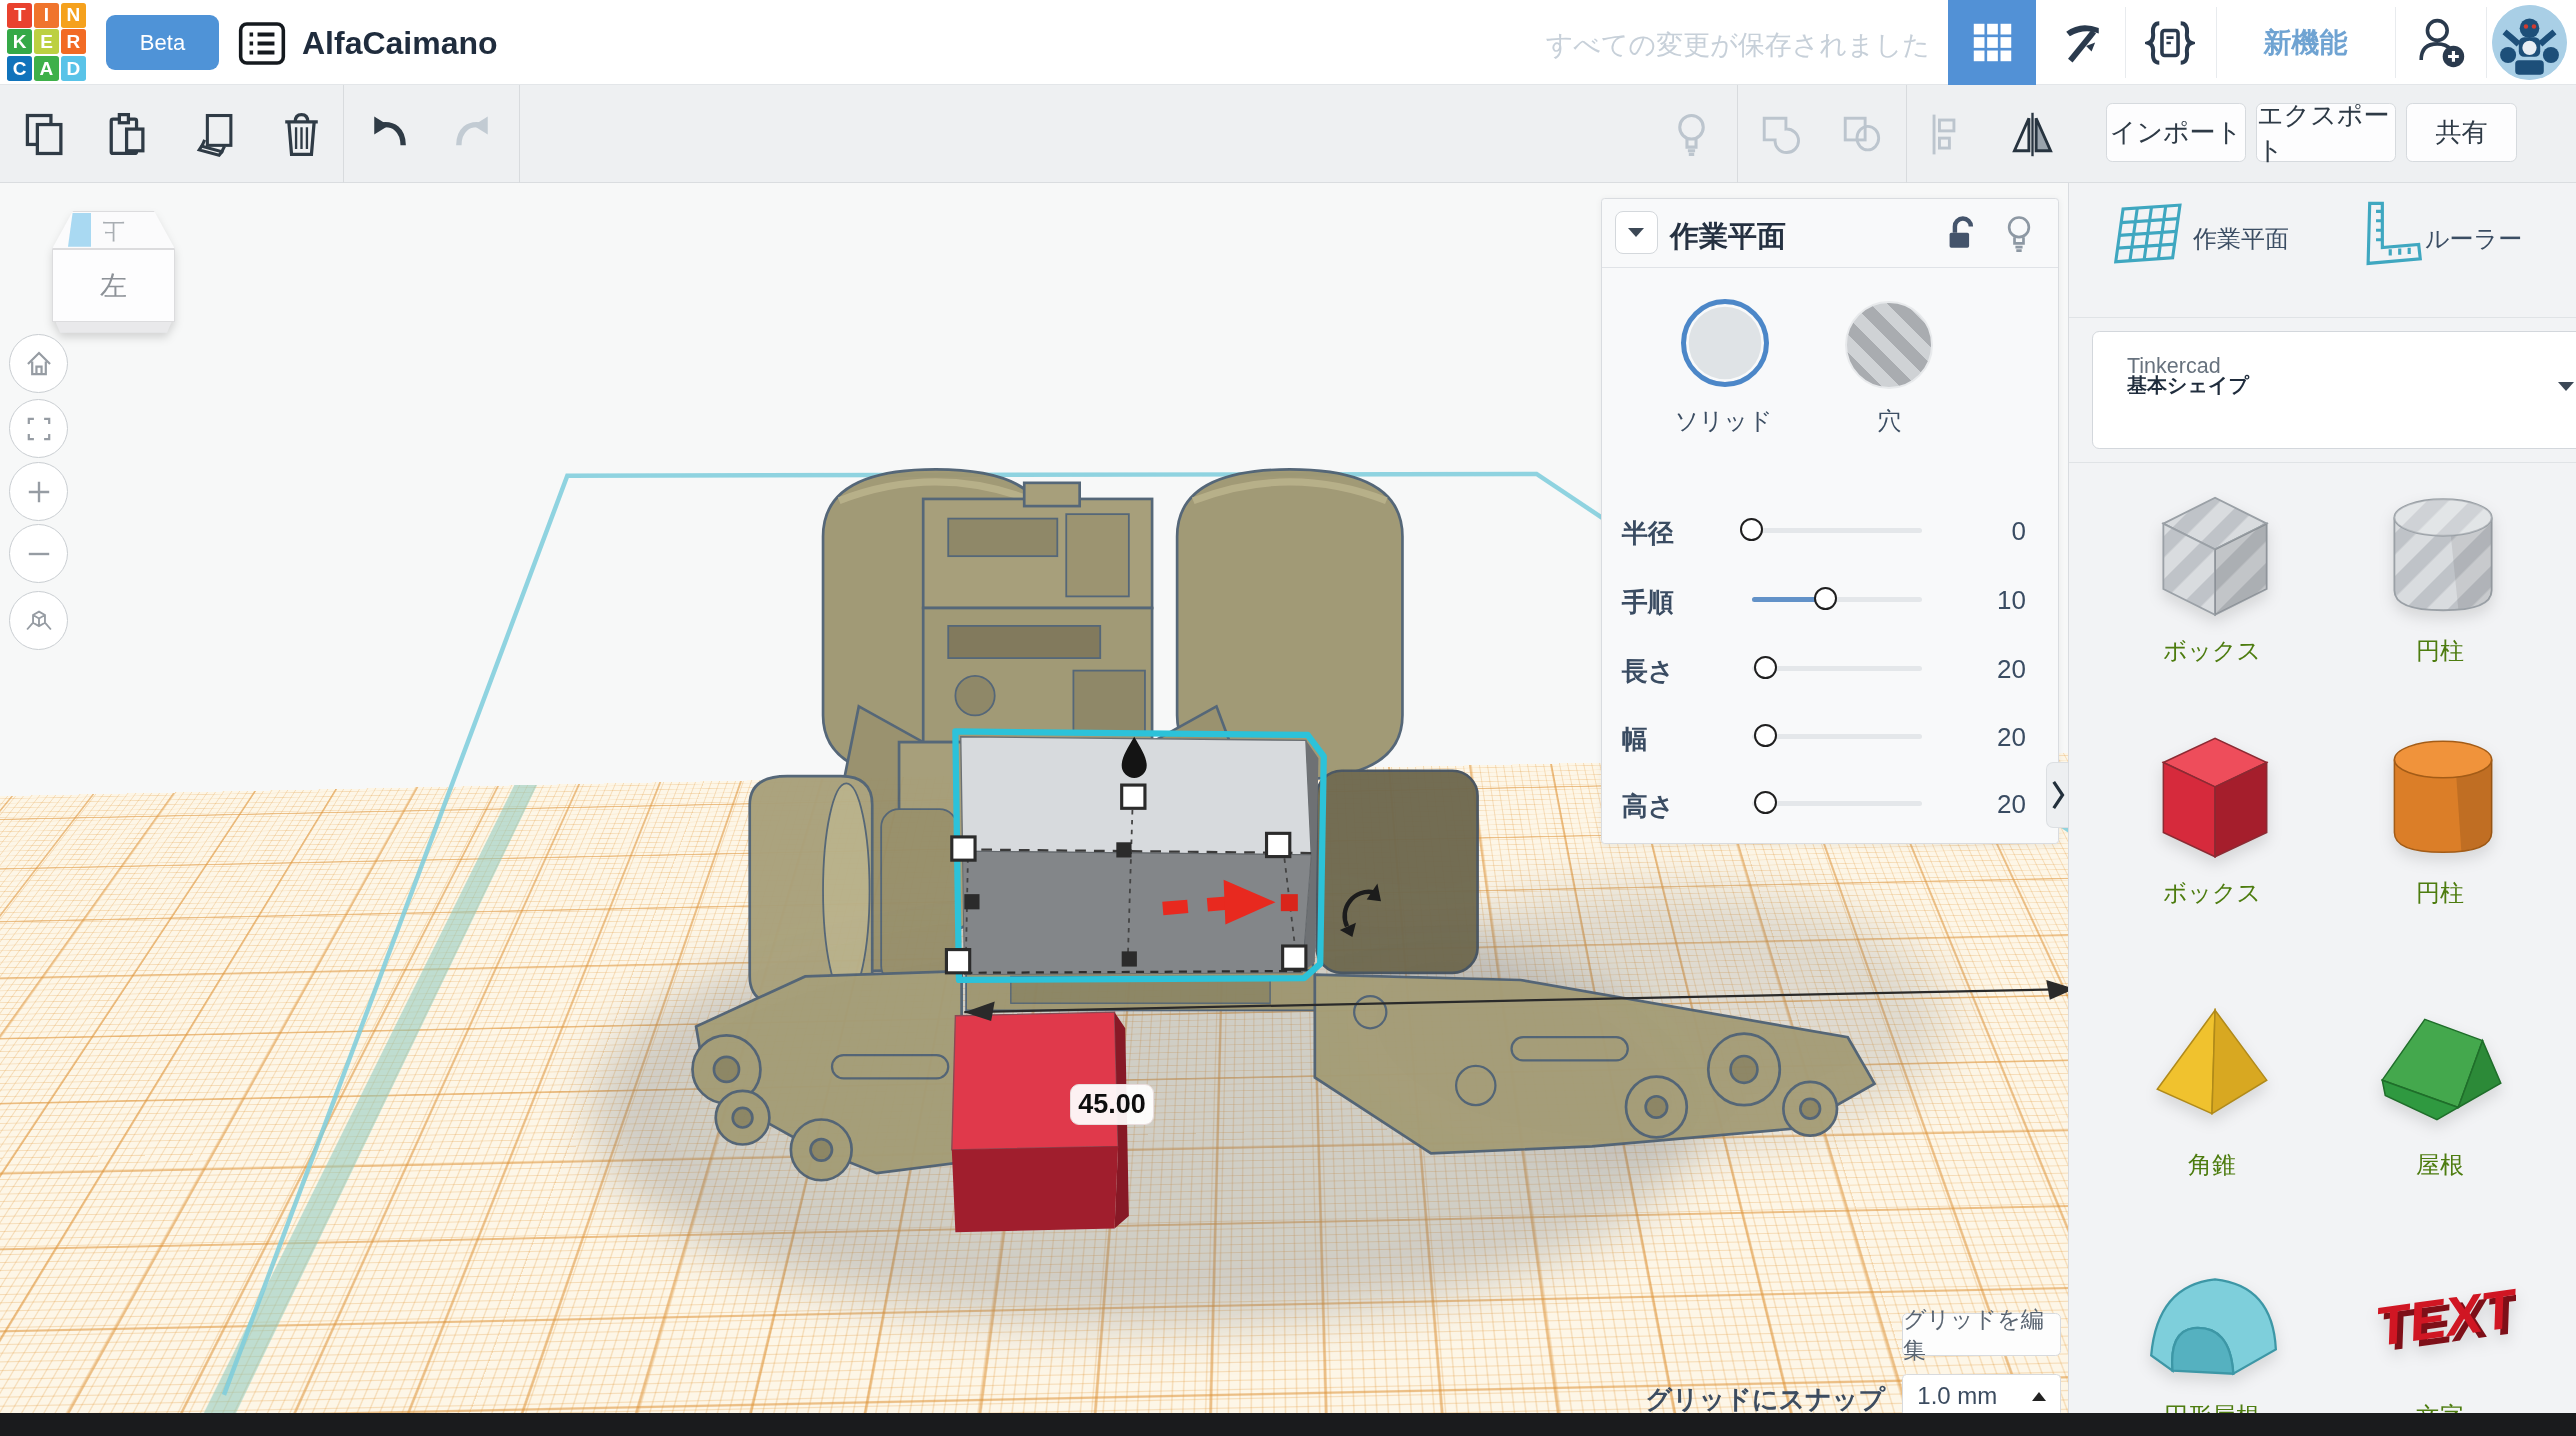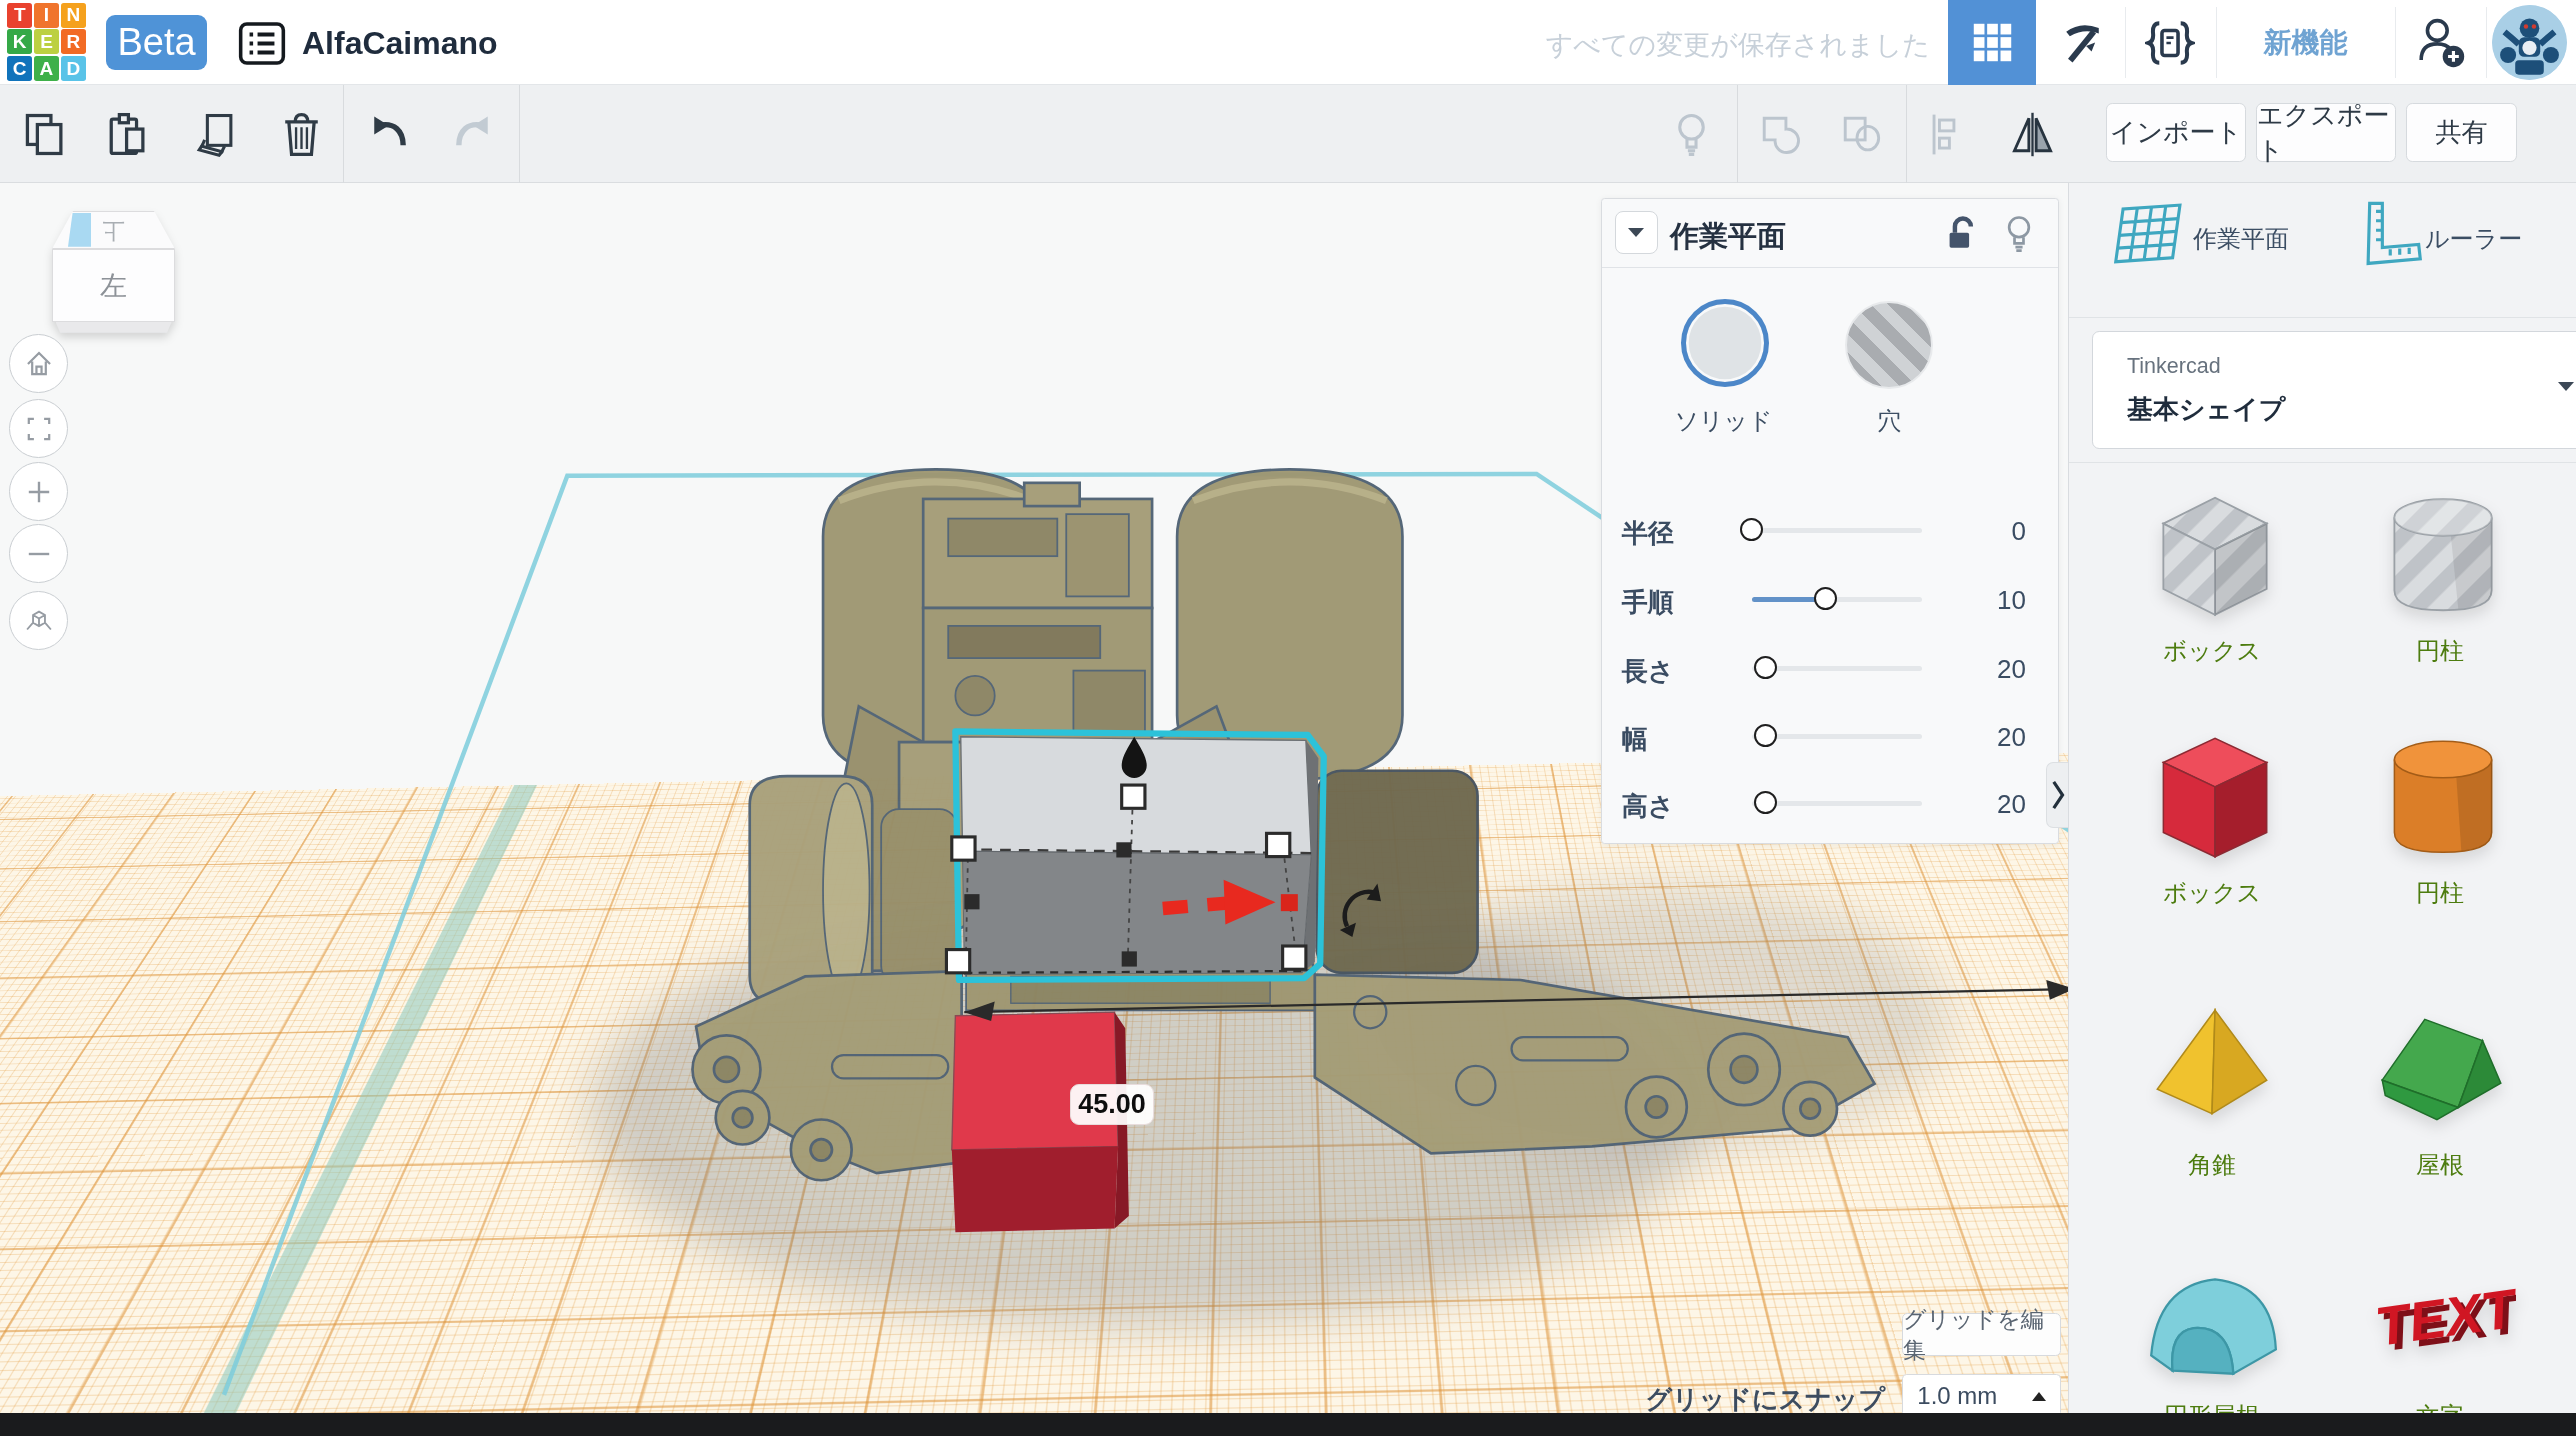--- a/index.html
+++ b/index.html
@@ -4,21 +4,21 @@
 <style>
   * { margin:0; padding:0; box-sizing:border-box; }
   html,body { width:2576px; height:1436px; overflow:hidden; }
   body { font-family:"Liberation Sans","DejaVu Sans",sans-serif; background:#f7f8f8; }
   #app { position:relative; width:2576px; height:1436px; overflow:hidden; background:#f7f8f8; }
 
   
   #topbar { position:absolute; left:0; top:0; width:2576px; height:85px; background:#ffffff; border-bottom:0.9px solid #e3e6e9; z-index:40; }
   #logo { position:absolute; left:7.2px; top:2.7px; width:81px; height:81px; display:grid; grid-template-columns:repeat(3,25px); grid-template-rows:repeat(3,25px); gap:1.8px; }
   #logo .tile { color:#fff; font-weight:bold; font-size:19px; display:flex; align-items:center; justify-content:center; border-radius:2.7px; }
-  .beta-badge { position:absolute; left:106px; top:15px; width:101px; height:55px; background:#4f93d7; color:#fff; border-radius:9px; font-size:38px; display:flex; align-items:center; justify-content:center; }
+  .beta-badge { position:absolute; left:106px; top:15px; width:113px; height:55px; background:#4f93d7; color:#fff; border-radius:9px; font-size:22px; display:flex; align-items:center; justify-content:center; }
   .doc-icon { position:absolute; left:238px; top:20.6px; width:48px; height:45px; }
   #doc-title { position:absolute; left:302px; top:25px; font-size:32px; font-weight:bold; color:#1f2c3d; }
   #save-status { position:absolute; right:646px; top:27px; font-size:27px; color:#c7d0d9; }
   .tb-iconbtn { position:absolute; top:0; height:85px; display:flex; align-items:center; justify-content:center; }
   #grid-app-btn { left:1948px; width:88px; background:#5291d6; }
   #pickaxe-btn { left:2041px; width:82px; }
   #codeblocks-btn { left:2126px; width:88px; }
   #whats-new { position:absolute; left:2217px; top:0; width:177px; height:85px; display:flex; align-items:center; justify-content:center; font-size:28px; font-weight:bold; color:#6fa3d2; }
   #invite-btn { left:2396px; width:88px; }
   .hdr-sep { position:absolute; top:7.2px; width:0.9px; height:71px; background:#e8ebee; }
@@ -85,21 +85,21 @@
   #collapse-tab { position:absolute; left:2046px; top:762px; width:23px; height:66px; background:#edeff1; border:0.9px solid #dcdfe2; border-right:none; border-radius:7.2px 0 0 7.2px; display:flex; align-items:center; justify-content:center; z-index:25; }
 
   
   #sidebar { position:absolute; left:2068px; top:183px; width:508px; height:1230px; background:#f2f3f5; border-left:0.9px solid #d9dce0; z-index:30; }
   .side-tool { position:absolute; top:10.7px; width:197px; display:flex; align-items:center; }
   .side-tool svg { width:79px; height:82px; }
   .side-tool .lbl { margin-top:9px; font-size:24px; color:#3b4d63; }
   #side-hr1 { position:absolute; left:0; top:134px; width:100%; height:0.9px; background:#e0e3e6; }
   #collection { position:absolute; left:23px; top:148px; width:508px; height:118px; background:#fff; border:0.9px solid #d3d7dc; border-radius:7.2px; }
   #collection .brand { position:absolute; left:34px; top:21.5px; font-size:21.5px; color:#67727e; }
-  #collection .name { position:absolute; left:34px; top:60px; font-size:26px; font-weight:bold; color:#1f2c3c; }
+  #collection .name { position:absolute; left:34px; top:40px; font-size:20px; font-weight:bold; color:#1f2c3c; }
   #collection .caret-down { position:absolute; right:25px; top:50px; }
   #side-hr2 { position:absolute; left:0; top:279px; width:100%; height:0.9px; background:#e0e3e6; }
   .shape-cell { position:absolute; width:206px; display:flex; flex-direction:column; align-items:center; }
   .shape-cell svg { width:152px; height:152px; filter:drop-shadow(0 7.2px 7.2px rgba(0,0,0,.12)); }
   .shape-cell .lbl { margin-top:5.4px; font-size:24px; color:#4d7c0f; }
 
   
   #bottombar { position:absolute; left:0; top:1413px; width:2576px; height:23px; background:#1a1b1d; z-index:50; }
 
   svg { display:block; }

